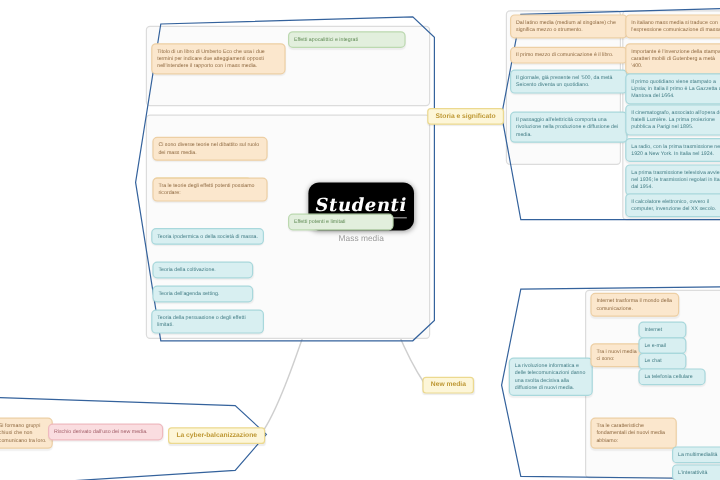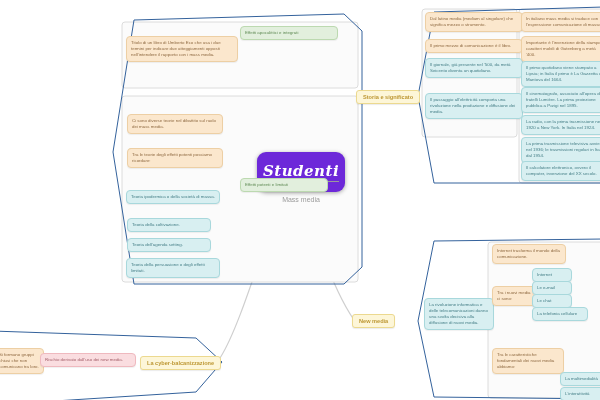--- a/index.html
+++ b/index.html
@@ -1,21 +1,21 @@
 <!DOCTYPE html>
 <html><head>
 <meta charset="utf-8">
 <style>
   html,body{margin:0;padding:0;background:#fff;}
   .stage{position:relative;width:600px;height:400px;background:#ffffff;overflow:hidden;
          font-family:"Liberation Sans",sans-serif;}
   svg.layer{position:absolute;left:0;top:0;pointer-events:none;}
 
   
-  .central{position:absolute;left:257px;top:152px;width:88px;height:40px;background:#6d28d9;
+  .central{position:absolute;left:257px;top:152px;width:88px;height:40px;background:#000000;
            border-radius:9px;display:flex;align-items:center;justify-content:center;
            box-shadow:0 1px 4px rgba(0,0,0,.35);}
   .brand{color:#fff;font-family:"DejaVu Serif",serif;font-style:italic;font-weight:bold;
          font-size:15px;letter-spacing:.5px;border-bottom:1px solid #9a9a9a;padding-bottom:1px;}
   .central-sub{position:absolute;left:257px;top:196px;width:88px;text-align:center;
                color:#9b9b9b;font-size:7px;}
 
   
   .node-label{position:absolute;background:#fdf6d8;border:1px solid #ecd98f;border-radius:3px;
               color:#bd9733;font-weight:bold;font-size:5.6px;padding:3px 6px;white-space:nowrap;

